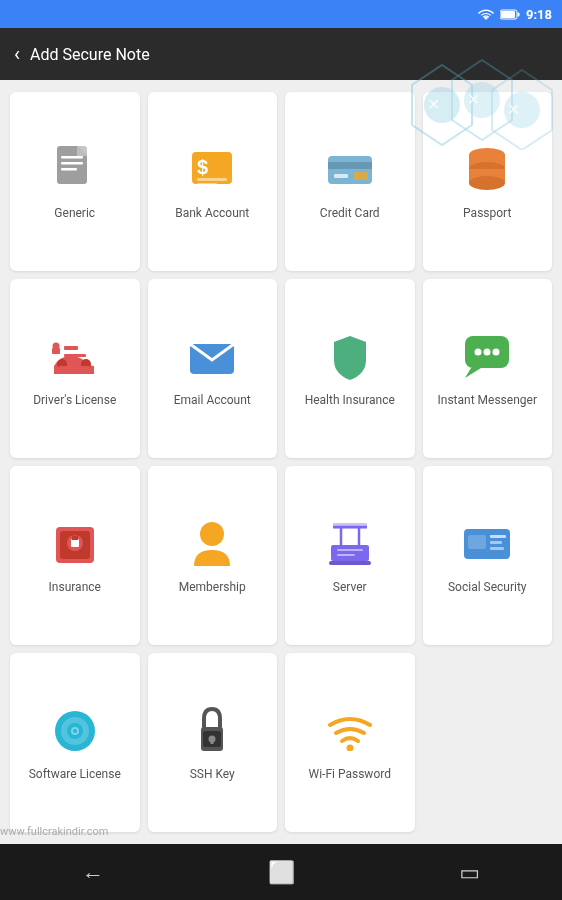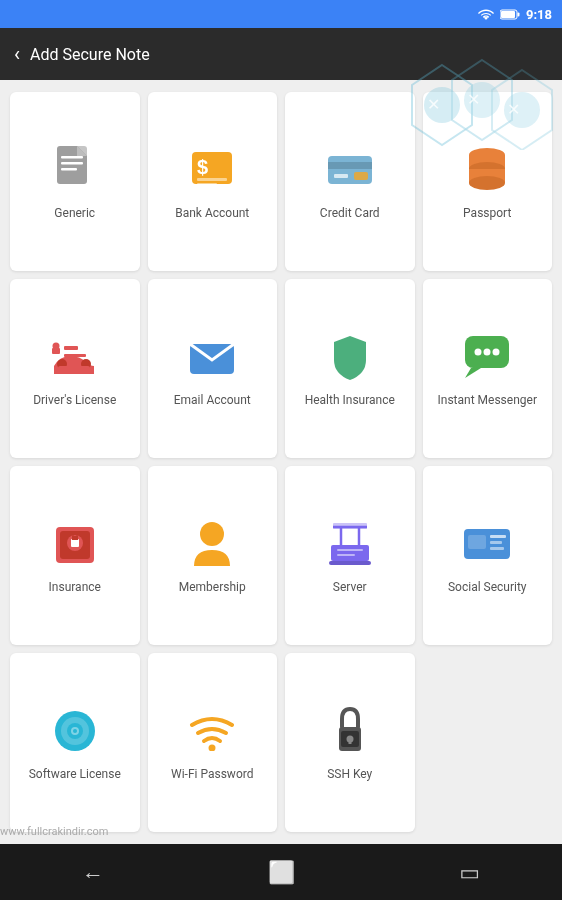--- a/index.html
+++ b/index.html
@@ -353,44 +353,44 @@
         <circle cx="23" cy="23" r="4" fill="white" opacity="0.4"></circle>
         <circle cx="23" cy="23" r="2" fill="#29b6d5"></circle>
       </svg>
     </div>
     <span class="item-label">Software
 License</span>
   </div>
 
   <div class="grid-item">
     <div class="item-icon">
-      <svg width="48" height="40" viewBox="0 0 48 40">
-        <path d="M4 14 Q24 2 44 14" fill="none" stroke="#f5a623" stroke-width="4" stroke-linecap="round"></path>
-        <path d="M10 22 Q24 14 38 22" fill="none" stroke="#f5a623" stroke-width="4" stroke-linecap="round"></path>
-        <path d="M16 30 Q24 24 32 30" fill="none" stroke="#f5a623" stroke-width="4" stroke-linecap="round"></path>
-        <circle cx="24" cy="37" r="3.5" fill="#f5a623"></circle>
-      </svg>
-    </div>
-    <span class="item-label">Wi-Fi
-Password</span>
-  </div>
-
-  <div class="grid-item">
-    <div class="item-icon">
       <svg width="38" height="52" viewBox="0 0 38 52">
         <rect x="8" y="22" width="22" height="24" rx="3" fill="#555555"></rect>
         <rect x="10" y="26" width="18" height="16" rx="2" fill="#333"></rect>
         <path d="M11 22 L11 14 Q11 4 19 4 Q27 4 27 14 L27 22" fill="none" stroke="#555555" stroke-width="4" stroke-linecap="round"></path>
         <circle cx="19" cy="34" r="3.5" fill="#888"></circle>
         <rect x="17.5" y="34" width="3" height="5" fill="#888"></rect>
       </svg>
     </div>
     <span class="item-label">SSH Key</span>
   </div>
 
+  <div class="grid-item">
+    <div class="item-icon">
+      <svg width="48" height="40" viewBox="0 0 48 40">
+        <path d="M4 14 Q24 2 44 14" fill="none" stroke="#f5a623" stroke-width="4" stroke-linecap="round"></path>
+        <path d="M10 22 Q24 14 38 22" fill="none" stroke="#f5a623" stroke-width="4" stroke-linecap="round"></path>
+        <path d="M16 30 Q24 24 32 30" fill="none" stroke="#f5a623" stroke-width="4" stroke-linecap="round"></path>
+        <circle cx="24" cy="37" r="3.5" fill="#f5a623"></circle>
+      </svg>
+    </div>
+    <span class="item-label">Wi-Fi
+Password</span>
+  </div>
+
 </div>
 
 <div class="watermark">www.fullcrakindir.com</div>
 
 <div class="bottom-bar">
   <div class="nav-btn">←</div>
   <div class="nav-btn">⬜</div>
   <div class="nav-btn">▭</div>
 </div>
 

